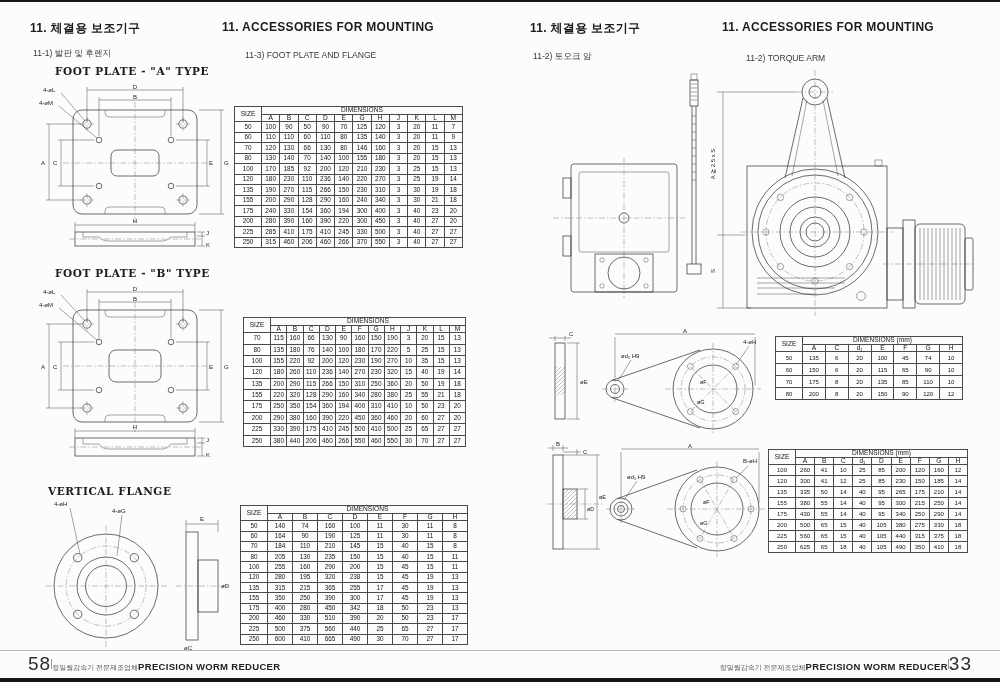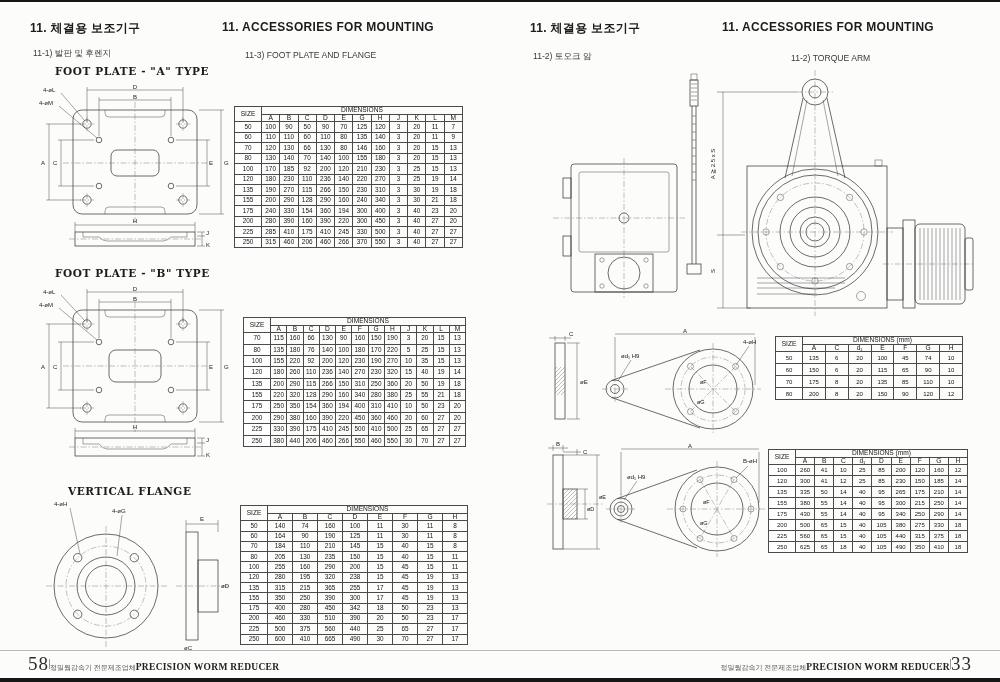--- a/index.html
+++ b/index.html
@@ -20,21 +20,21 @@
   .dtable table{width:100%;height:100%;border-collapse:collapse;table-layout:fixed;}
   .dtable th,.dtable td{
     border:0.5px solid #4a4a4a;font-size:6.4px;font-weight:normal;
     text-align:center;vertical-align:middle;padding:0;line-height:1;color:#151515;
     overflow:hidden;white-space:nowrap;
   }
   .dtable thead th{font-size:6.6px;}
   .dtable .sz{background:#fff;}
   .small-font th,.small-font td{font-size:6px;}
 
-  .footer{display:flex;align-items:baseline;white-space:nowrap;font-family:Liberation Serif, serif;}
+  .footer{display:flex;align-items:baseline;white-space:nowrap;}
   .pgnum{font-size:19px;color:#2d2d2d;letter-spacing:1px;}
   .fsep{width:1px;height:10px;background:#9a9a9a;align-self:center;}
   .fkr{font-size:7px;color:#555;}
   .fen{font-size:9.5px;font-weight:bold;color:#222;letter-spacing:.3px;}
 
   svg{overflow:visible;}
   svg .ln{stroke:#3b3b3b;stroke-width:.75;fill:none;}
   svg .lt{stroke:#3b3b3b;stroke-width:.45;fill:none;}
   svg .cl{stroke:#767676;stroke-width:.45;fill:none;stroke-dasharray:6 2 1.5 2;}
   svg .tx{font-family:"Liberation Sans",sans-serif;font-size:6px;fill:#222;}
@@ -576,21 +576,21 @@
             <td>550</td>
             <td>30</td>
             <td>70</td>
             <td>27</td>
             <td>27</td>
           </tr>
         </tbody>
       </table>
     </div>
 
-  <div class="abs h-sec" style="left:68px;top:485px">VERTICAL FLANGE</div>
+  <div class="abs h-sec" style="left:48px;top:485px">VERTICAL FLANGE</div>
 
   <svg class="abs" style="left:28px;top:498px" width="208" height="156" viewBox="0 0 208 156">
     <text class="tx" x="26" y="8">4-øH</text>
     <line class="lt" x1="42" y1="10" x2="52" y2="56"></line>
     <text class="tx" x="84" y="15">4-øG</text>
     <line class="lt" x1="94" y1="17" x2="89" y2="58"></line>
     <g>
       <circle class="ln" cx="78" cy="88" r="52"></circle>
       <circle class="cl" cx="78" cy="88" r="40"></circle>
       <circle class="ln" cx="78" cy="88" r="29"></circle>
@@ -777,21 +777,21 @@
     <span class="fsep"></span>
     <span class="fkr">정밀웜감속기 전문제조업체</span>
     <span class="fen">PRECISION WORM REDUCER</span>
   </div>
 </section>
 
 <section>
   <div class="abs h-main" style="left:530px;top:20px">11. 체결용 보조기구</div>
   <div class="abs h-main" style="left:722px;top:20px">11. ACCESSORIES FOR MOUNTING</div>
   <div class="abs h-sub" style="left:533px;top:51px">11-2) 토오크 암</div>
-  <div class="abs h-sub" style="left:791px;top:53px">11-2)  TORQUE ARM</div>
+  <div class="abs h-sub" style="left:746px;top:53px">11-2)  TORQUE ARM</div>
 
   <svg class="abs" style="left:545px;top:66px" width="430" height="254" viewBox="0 0 430 254">
     <g>
       <rect class="ln" x="26" y="98" width="106" height="128" rx="3"></rect>
       <rect class="lt" x="34" y="106" width="90" height="80" rx="2"></rect>
       <rect class="ln" x="18" y="112" width="8" height="20"></rect>
       <rect class="ln" x="18" y="170" width="8" height="20"></rect>
       <line class="cl" x1="8" y1="152" x2="140" y2="152"></line>
       <line class="cl" x1="79" y1="92" x2="79" y2="232"></line>
       <circle class="ln" cx="79" cy="152" r="5"></circle>

